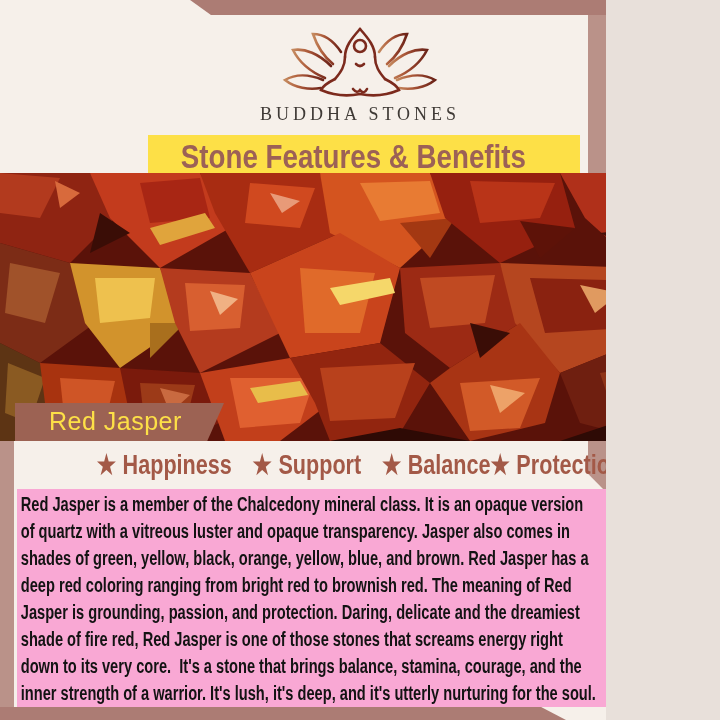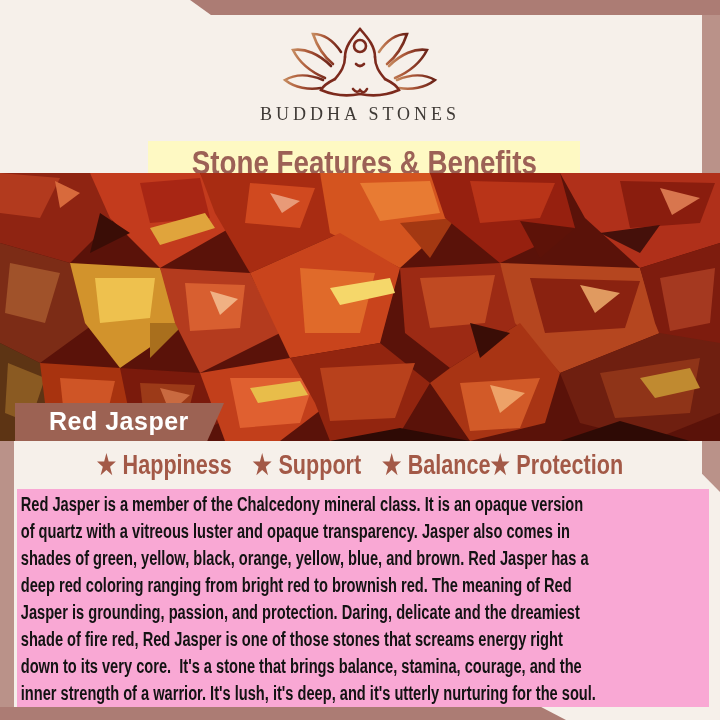--- a/index.html
+++ b/index.html
@@ -1,44 +1,44 @@
 <!DOCTYPE html>
 <html><head>
 <meta charset="utf-8">
 <style>
   html,body{margin:0;padding:0;background:#e8e0da;}
-  .stage{position:relative;width:720px;height:720px;background:#f6f0ea;overflow:hidden;
+  .stage{position:relative;width:606px;height:720px;background:#f6f0ea;overflow:hidden;
          font-family:"Liberation Sans",sans-serif;}
   
   .frame{position:absolute;background:#ac7c74;}
   .frame-top{left:0;top:0;width:720px;height:15px;
     clip-path:polygon(26.4% 0,100% 0,100% 100%,29.3% 100%);}
   .frame-right{right:0;top:0;width:18px;height:492px;background:rgba(172,124,116,.82);
     clip-path:polygon(0 0,100% 0,100% 100%,0 96.3%);}
   .frame-left{left:0;top:178px;width:14px;height:542px;background:rgba(172,124,116,.82);
     clip-path:polygon(0 0,100% 4%,100% 100%,0 100%);}
   .frame-bottom{left:0;top:707px;width:566px;height:13px;
     clip-path:polygon(0 0,95.6% 0,100% 100%,0 100%);}
   
   .logo{position:absolute;left:275px;top:26px;width:170px;height:76px;}
   .brand{position:absolute;left:0;top:104px;width:720px;text-align:center;
     font-family:"Liberation Serif",serif;font-size:18px;letter-spacing:4px;color:#3f3a36;}
   
-  .title-strip{position:absolute;left:148px;top:141px;width:432px;height:43px;
-    background:#fef9c3;text-align:center;line-height:43px;}
+  .title-strip{position:absolute;left:148px;top:135px;width:432px;height:43px;
+    background:#fde047;line-height:43px;}
   .title-strip .inner{display:inline-block;transform:scaleX(.84);transform-origin:50% 50%;
     font-size:33px;font-weight:bold;color:#9c6156;letter-spacing:0;white-space:nowrap;}
   
   .photo{position:absolute;left:0;top:173px;width:720px;height:268px;}
   .photo svg{display:block;width:100%;height:100%;}
   
   .banner{position:absolute;left:15px;top:403px;width:209px;height:38px;background:#9c6253;
     clip-path:polygon(0 0,100% 0,92% 100%,0 100%);}
   .banner .label{display:block;padding-left:34px;line-height:37px;font-size:25px;
-    font-weight:bold;color:#ffffff;letter-spacing:.5px;white-space:nowrap;}
+    font-weight:normal;color:#fde047;letter-spacing:.5px;white-space:nowrap;}
   
   .features{position:absolute;left:0;top:441px;width:720px;height:48px;text-align:center;
     line-height:48px;}
   .features .inner{display:inline-block;transform:scaleX(.8);transform-origin:50% 50%;
     font-size:0;white-space:nowrap;color:#a35947;}
   .feat{display:inline-block;font-size:27px;font-weight:bold;}
   .feat .star{display:inline-block;margin-right:8px;font-size:27px;}
   .feat-1,.feat-2{margin:0 13px;}
   .feat-0{margin-right:13px;}
   .feat-2{margin-right:0;}

